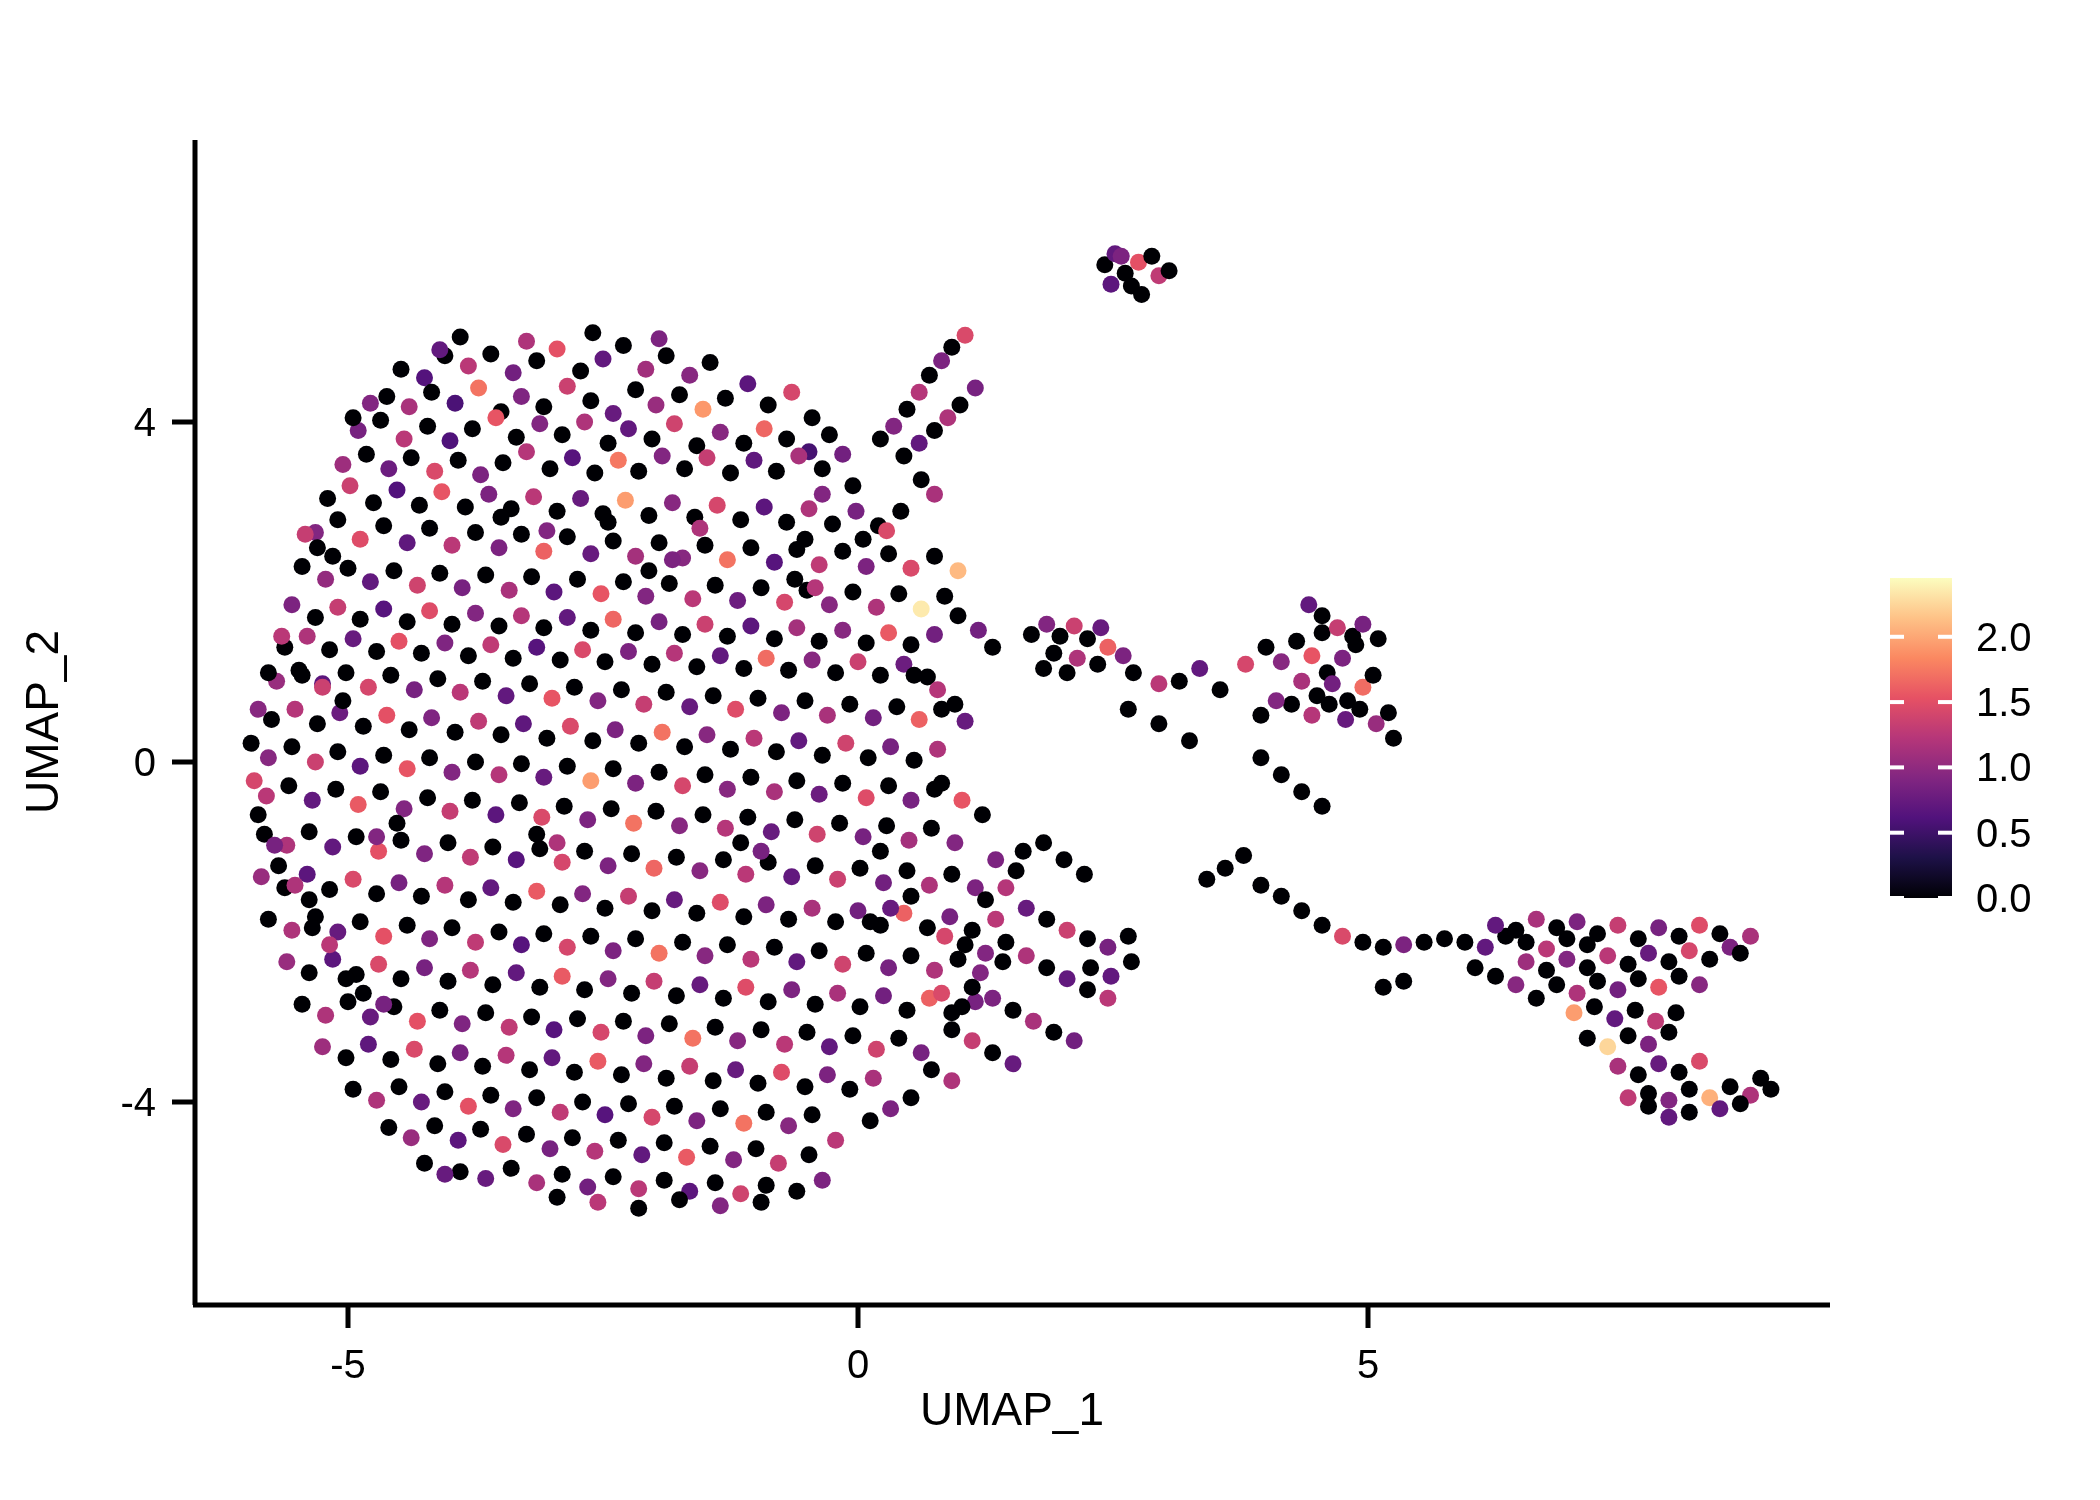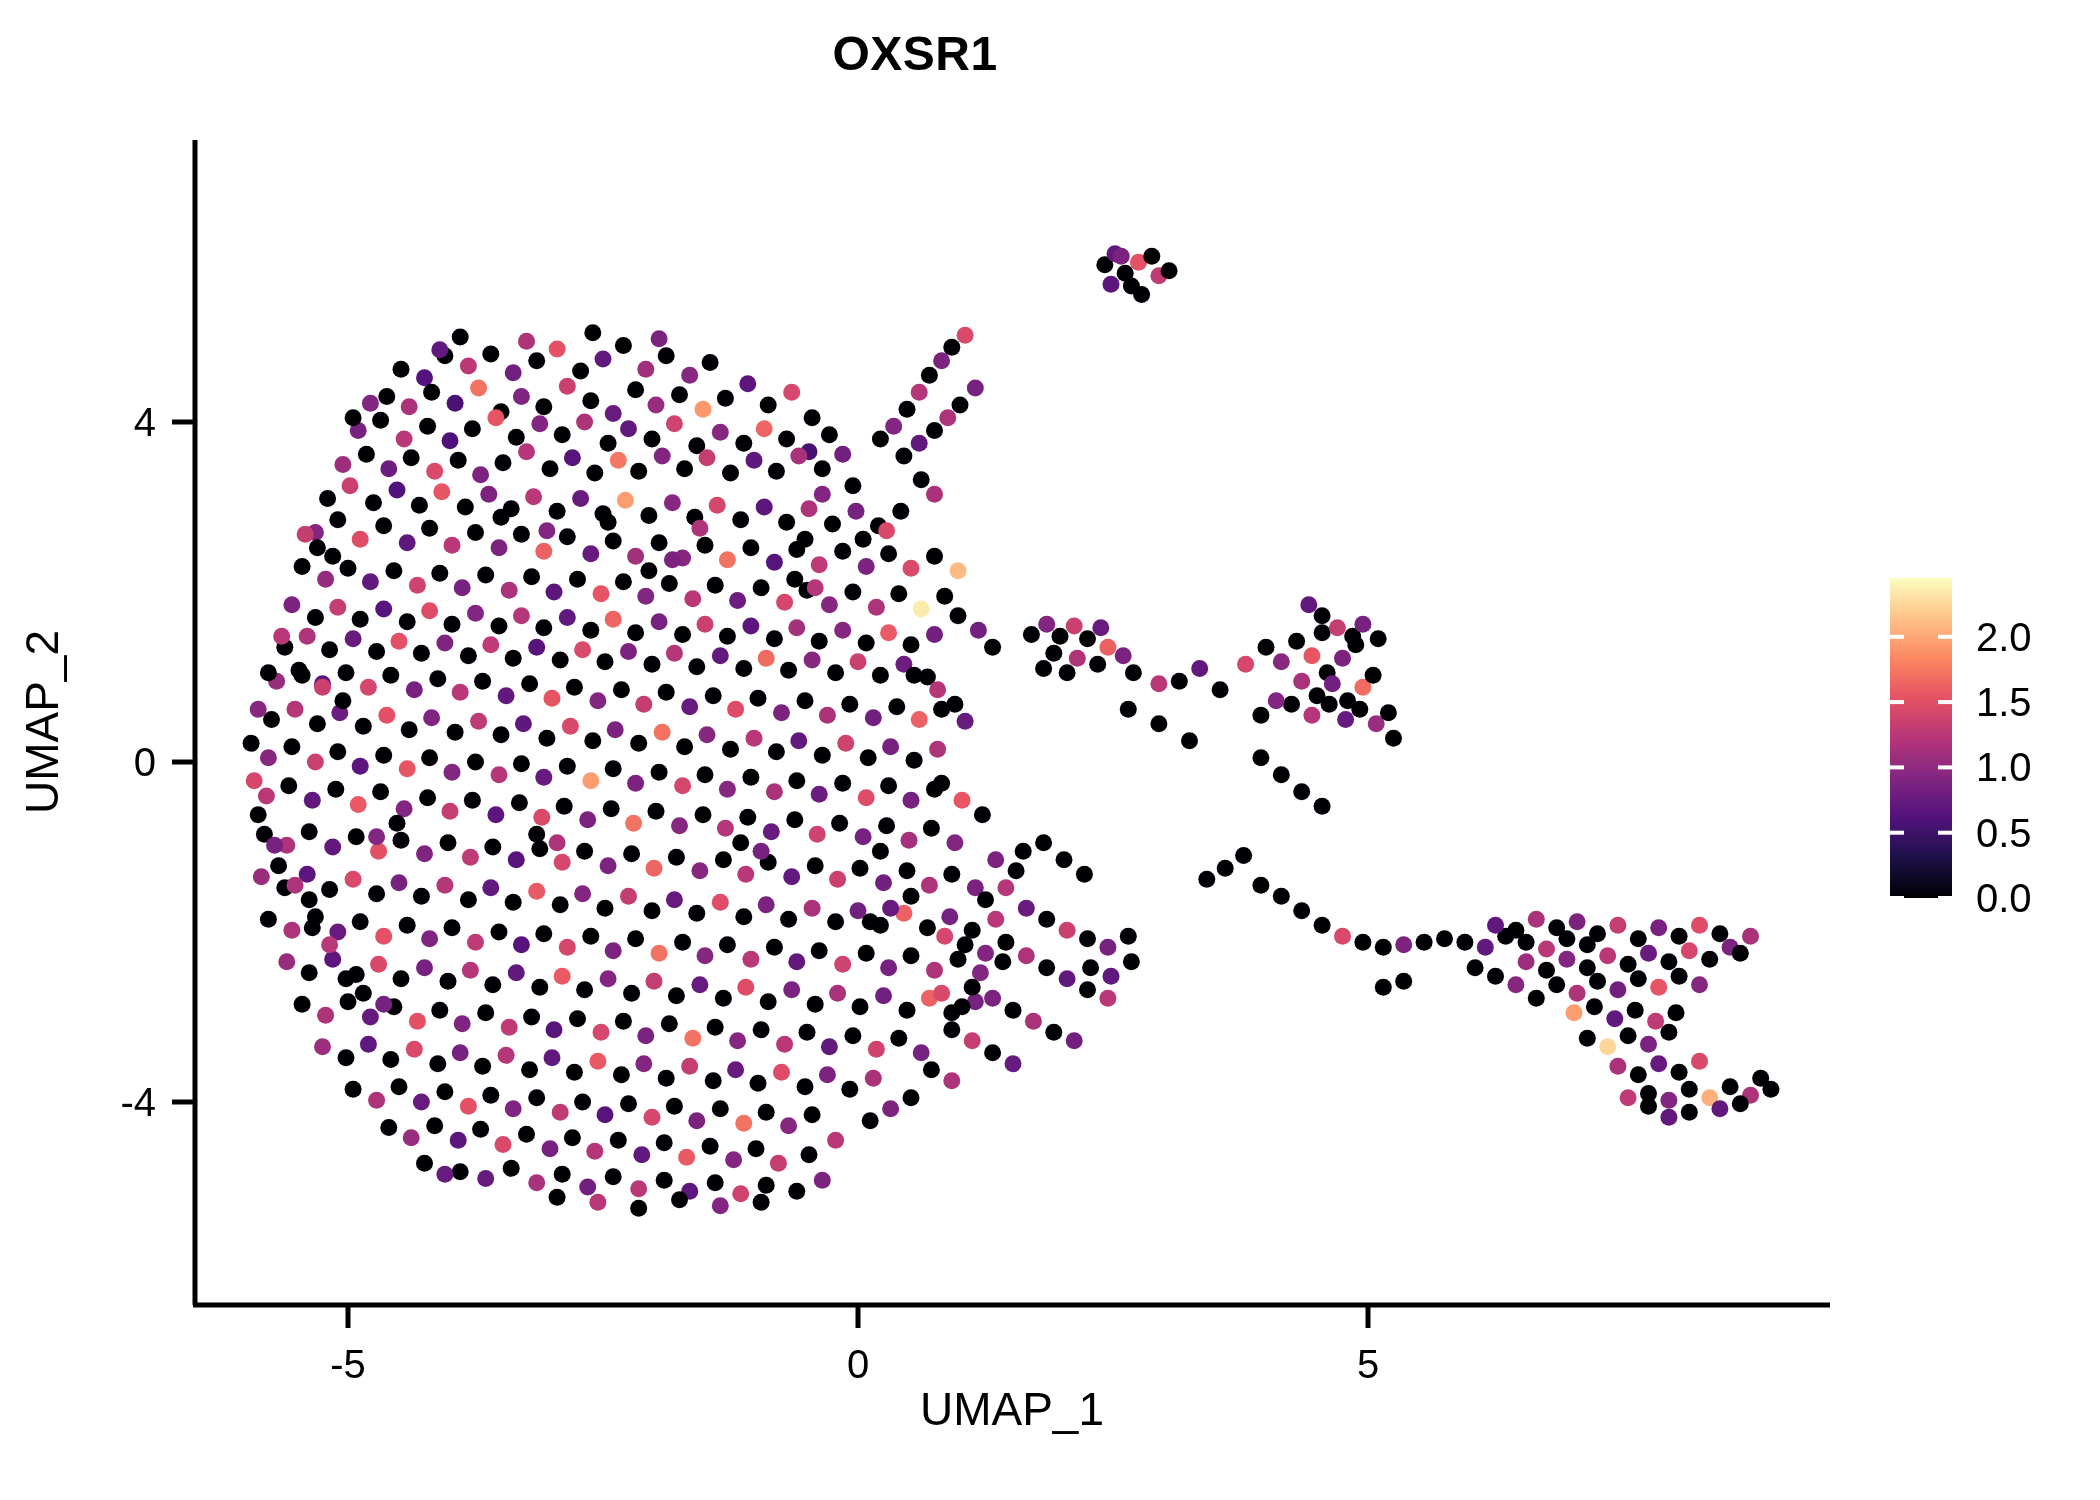--- a/index.html
+++ b/index.html
@@ -15,21 +15,20 @@
   .tick-lab{font-size:40px;fill:#000;font-family:"Liberation Sans","DejaVu Sans",sans-serif;}
   .axis-title{font-size:46px;fill:#000;font-family:"Liberation Sans","DejaVu Sans",sans-serif;}
   .legend-lab{font-size:40px;fill:#000;font-family:"Liberation Sans","DejaVu Sans",sans-serif;}
   .legend-tick{stroke:#ffffff;stroke-width:4;}
 </style>
 </head>
 <body>
 
 <div id="root">
 
-  <div id="plot-title">OXSR1</div>
 
   <div id="canvas-wrap">
     <svg width="2100" height="1500" id="chart-svg">
       <defs>
         <linearGradient id="magmaGrad" x1="0" y1="1" x2="0" y2="0">
           <stop offset="0.000" stop-color="#000004"></stop>
           <stop offset="0.125" stop-color="#1d1147"></stop>
           <stop offset="0.250" stop-color="#51127c"></stop>
           <stop offset="0.375" stop-color="#822681"></stop>
           <stop offset="0.500" stop-color="#b63679"></stop>

